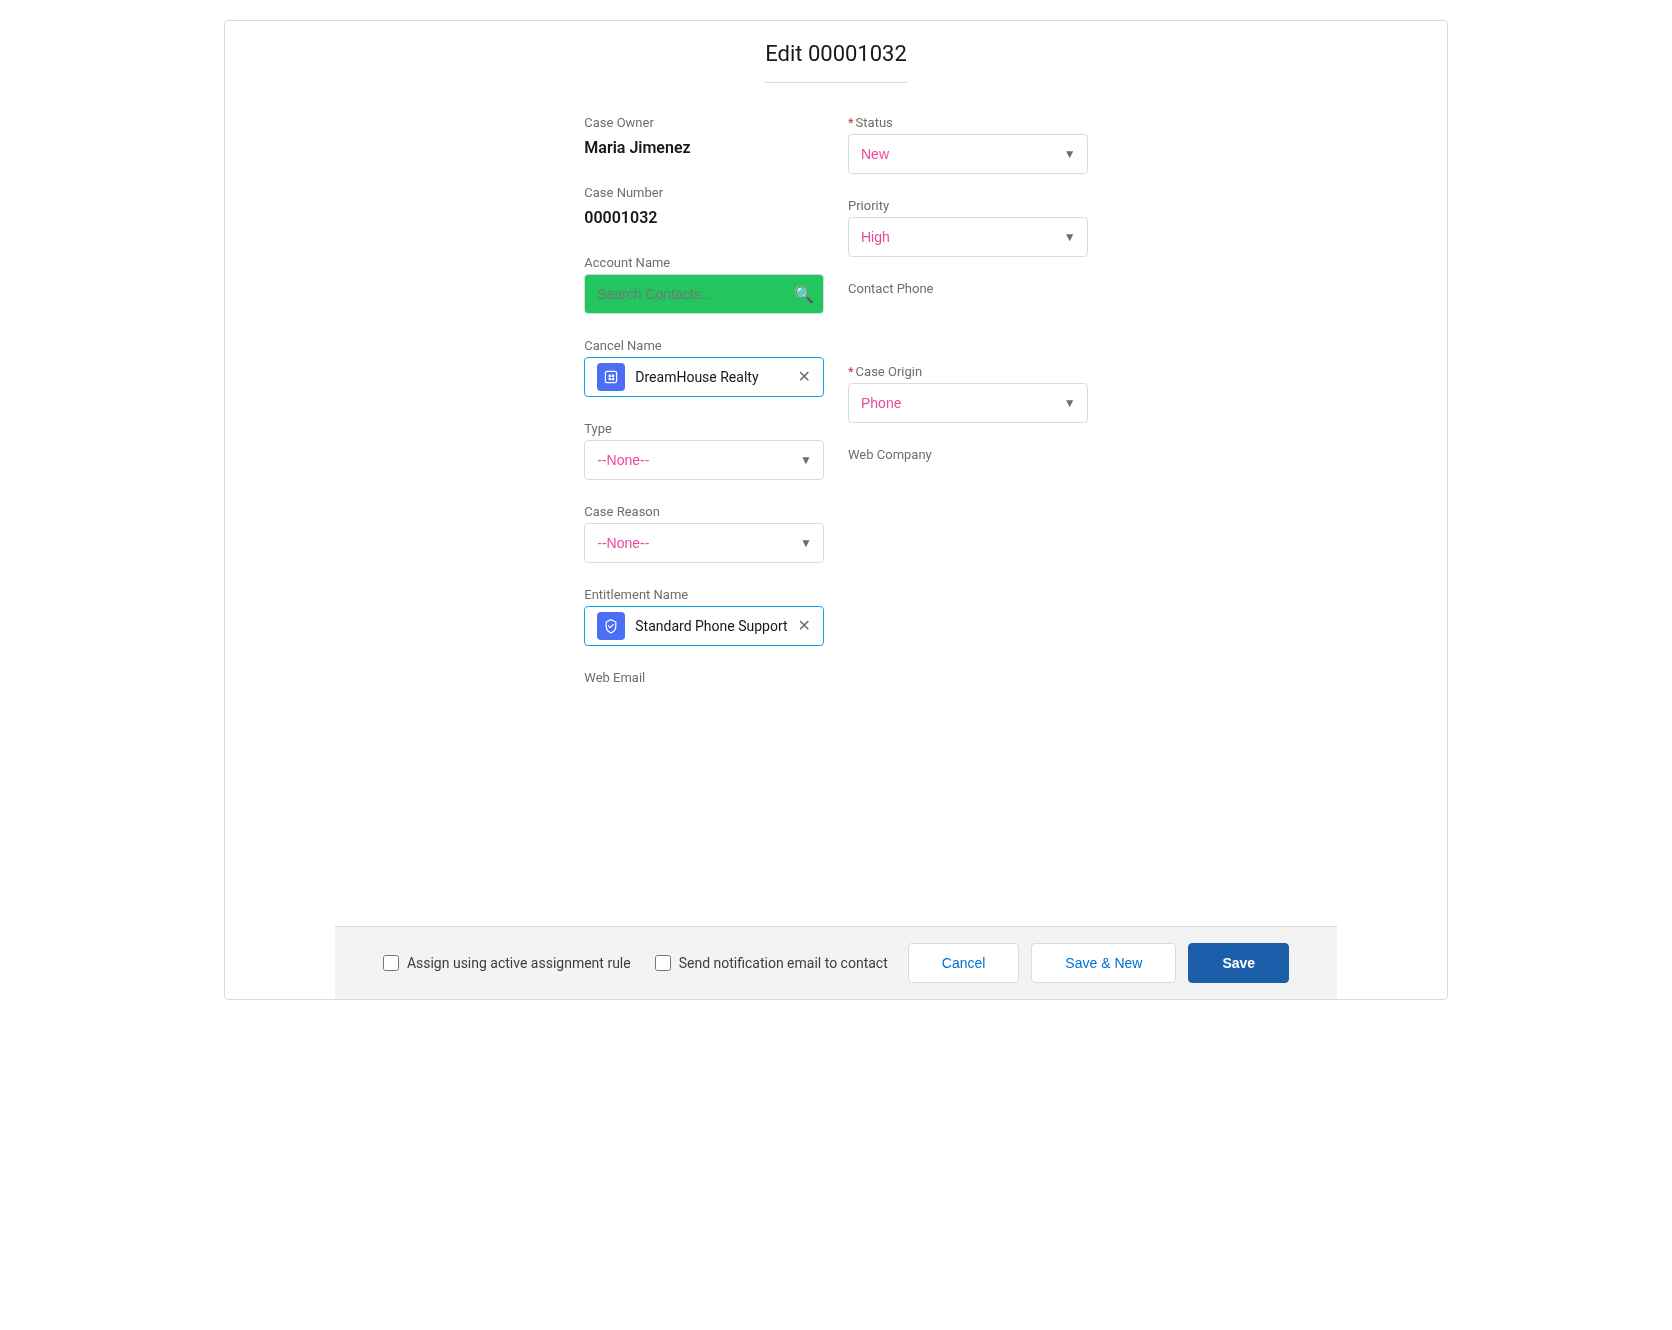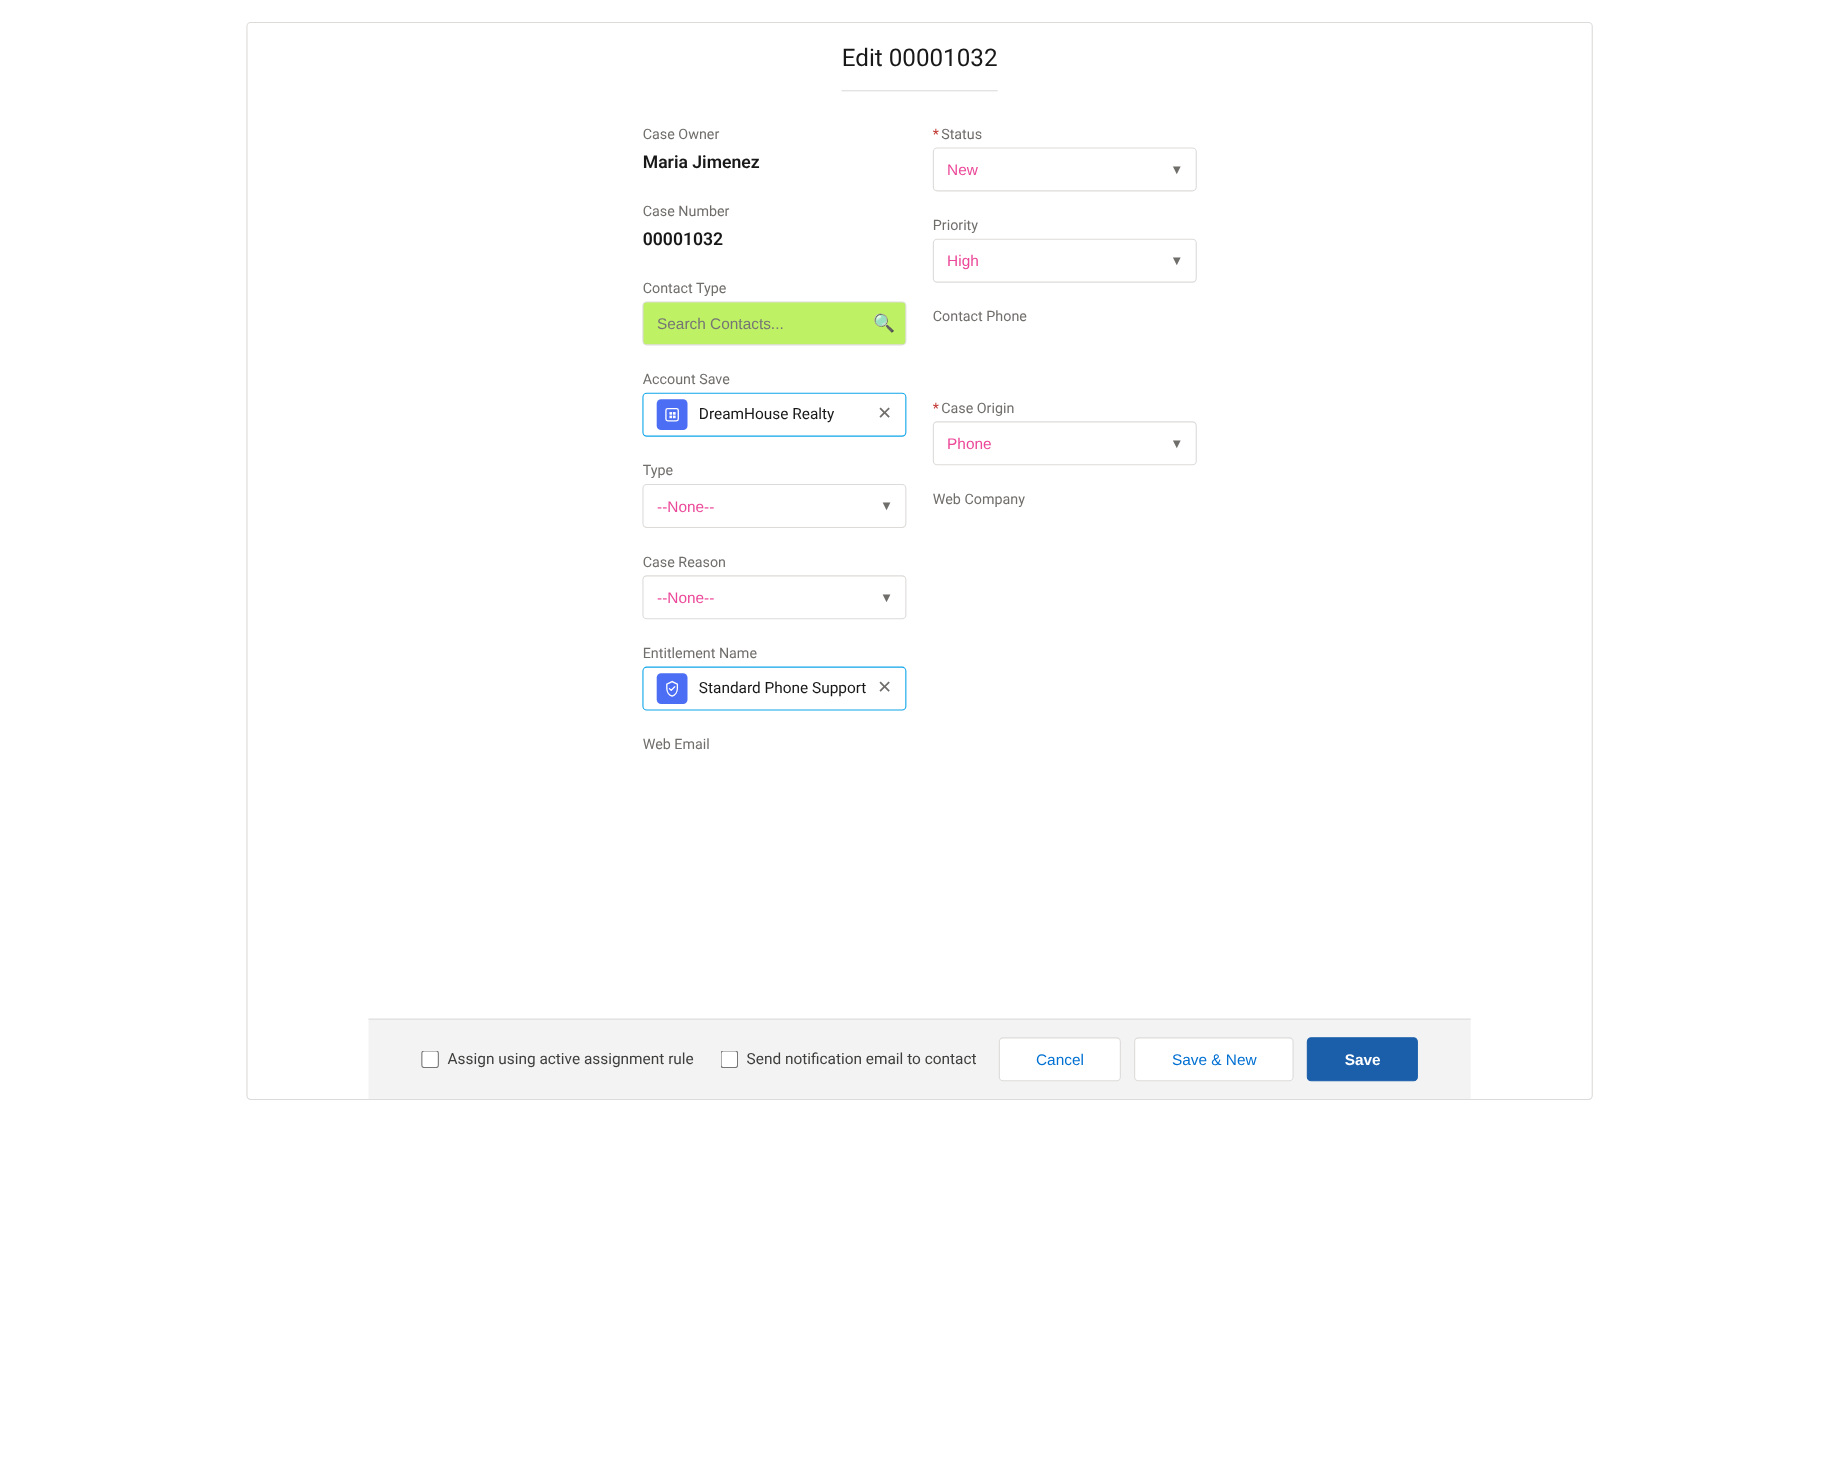--- a/index.html
+++ b/index.html
@@ -63,21 +63,21 @@
     }
     .input-text {
       width: 100%;
       height: 40px;
       border: 1px solid #dddbda;
       border-radius: 4px;
       padding: 0 36px 0 12px;
       font-size: 14px;
       color: #3e3e3c;
       outline: none;
-      background: #bef264;
+      background: #22c55e;
     }
     .input-wrapper {
       position: relative;
     }
     .input-wrapper .search-icon {
       position: absolute;
       right: 10px;
       top: 50%;
       transform: translateY(-50%);
       color: #706e6b;
@@ -226,29 +226,29 @@
           <div class="field-label">Case Owner</div>
           <div class="field-value">Maria Jimenez</div>
         </div>
 
         <div class="form-field">
           <div class="field-label">Case Number</div>
           <div class="field-value">00001032</div>
         </div>
 
         <div class="form-field">
-          <div class="field-label">Contact Type</div>
+          <div class="field-label">Account Name</div>
           <div class="input-wrapper">
             <input type="text" class="input-text" placeholder="Search Contacts..." style="">
             <span class="search-icon">🔍</span>
           </div>
         </div>
 
         <div class="form-field">
-          <div class="field-label">Account Save</div>
+          <div class="field-label">Cancel Name</div>
           <div class="lookup-field">
             <div class="lookup-icon">
               <svg viewBox="0 0 20 20" fill="white" xmlns="http://www.w3.org/2000/svg">
                 <rect x="3" y="3" width="14" height="14" rx="2" fill="none" stroke="white" stroke-width="1.5"></rect>
                 <rect x="7" y="7" width="3" height="3" fill="white"></rect>
                 <rect x="11" y="7" width="3" height="3" fill="white"></rect>
                 <rect x="7" y="11" width="3" height="3" fill="white"></rect>
                 <rect x="11" y="11" width="3" height="3" fill="white"></rect>
               </svg>
             </div>

